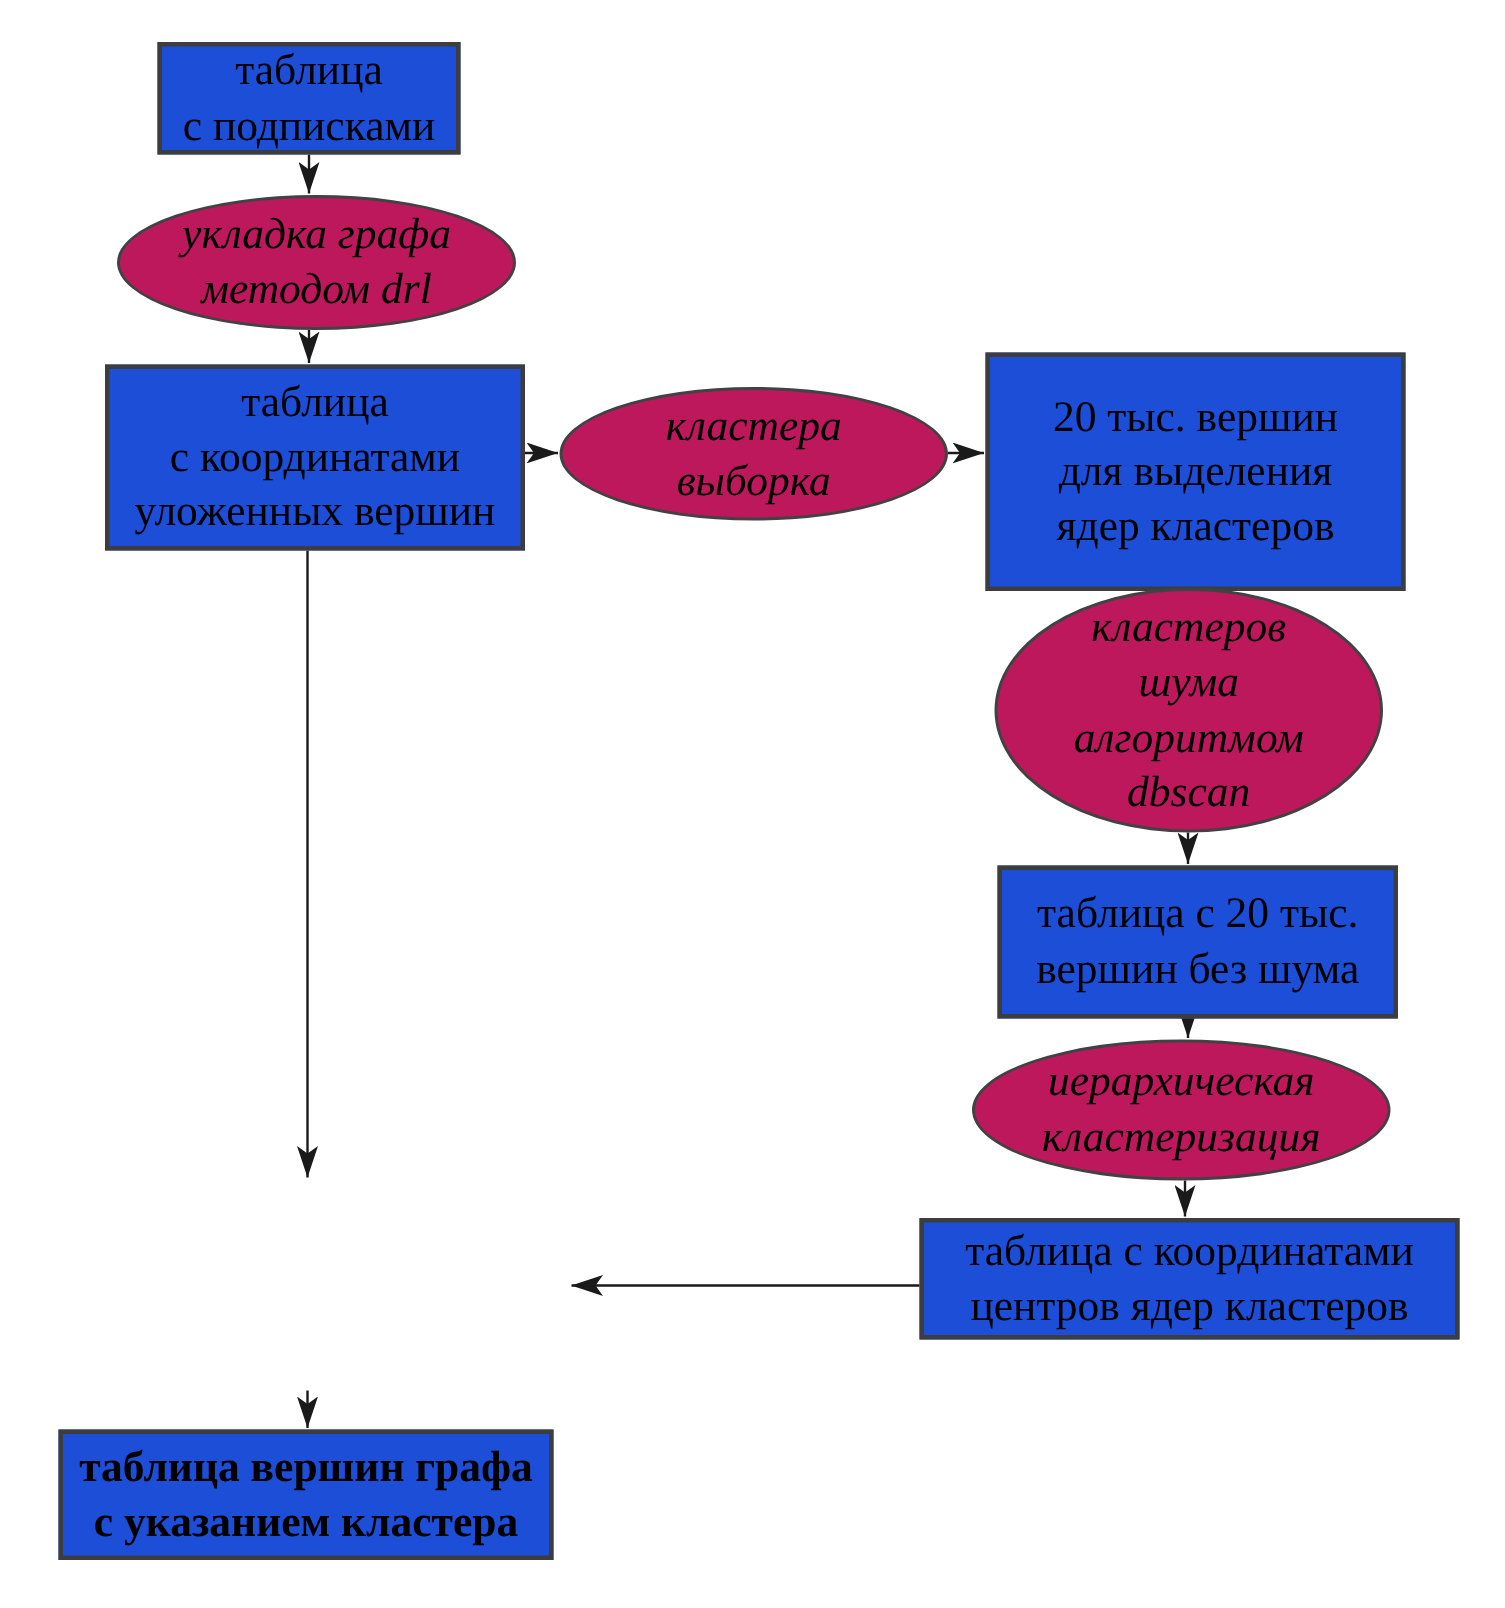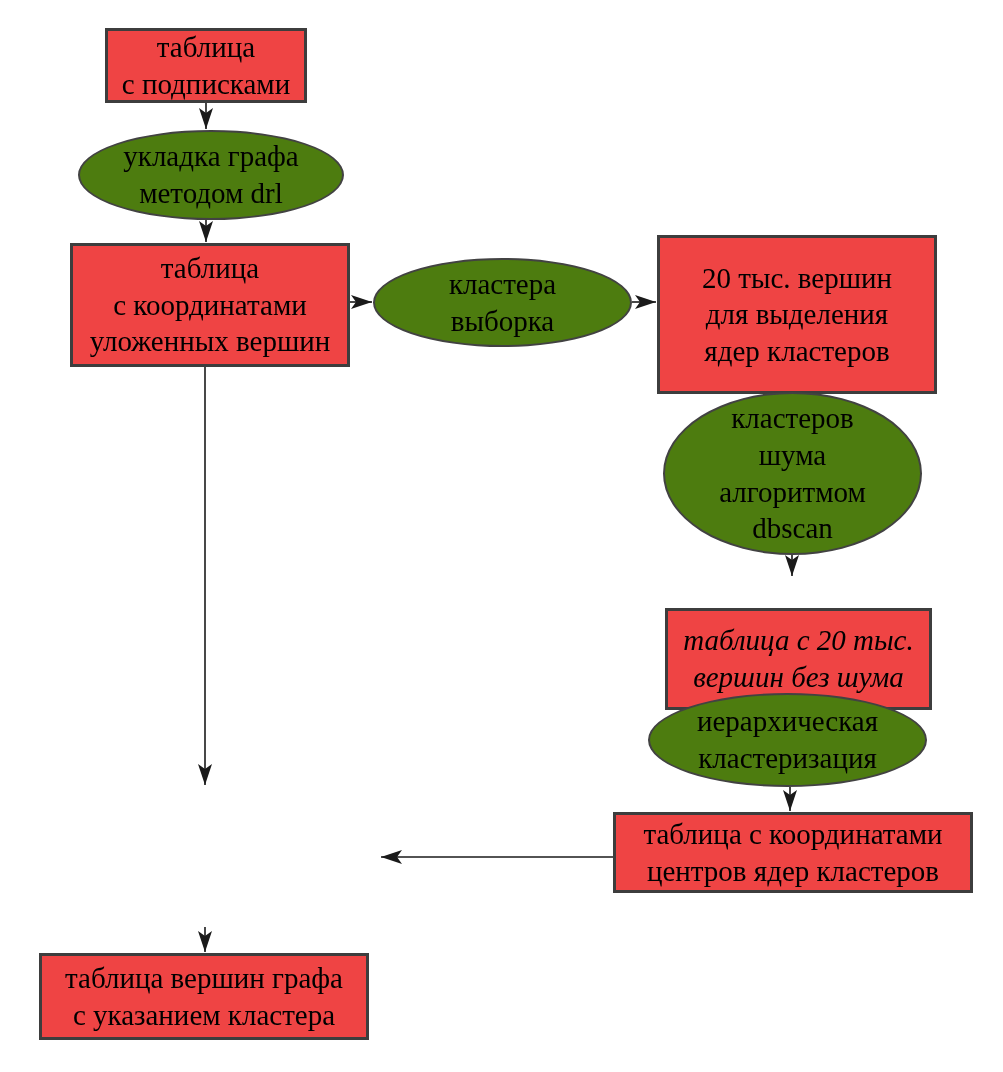--- a/index.html
+++ b/index.html
@@ -16,40 +16,41 @@
     position:absolute;
     display:flex;align-items:center;justify-content:center;
     text-align:center;
     white-space:pre-line;
     color:#000000;
     font-size:29px;
     line-height:1.26;
     box-sizing:border-box;
   }
   .node.rect{
-    background:#ef4444;
+    background:#1d4ed8;
     border:3px solid #3d3d3d;
   }
   .node.ellipse{
-    background:#4d7c0f;
+    background:#be185d;
     border:2.5px solid #424242;
     border-radius:50%;
+    font-style:italic;
   }
   
   .n1 {left:105px; top:28px;  width:202px; height:75px;}
   .n2 {left:78px;  top:130px; width:266px; height:90px;}
   .n3 {left:70px;  top:243px; width:280px; height:124px;}
   .n4 {left:373px; top:258px; width:259px; height:89px;}
   .n5 {left:657px; top:235px; width:280px; height:159px;}
   .n6 {left:663px; top:392px; width:259px; height:163px;}
-  .n7 {left:665px; top:608px; width:267px; height:102px;font-style:italic;}
+  .n7 {left:665px; top:577px; width:267px; height:102px;}
   .n8 {left:648px; top:693px; width:279px; height:94px;}
   .n9 {left:613px; top:812px; width:360px; height:81px;}
   .n10{left:27px;  top:786px; width:353px; height:141px;}
-  .n11{left:39px;  top:953px; width:330px; height:87px;}
+  .n11{left:39px;  top:953px; width:330px; height:87px;font-weight:bold;}
 </style>
 </head>
 <body>
 
 <div class="canvas">
 
   <svg class="arrows" viewBox="0 0 1003 1072" xmlns="http://www.w3.org/2000/svg">
     <defs>
       <marker id="arrowhead" markerUnits="userSpaceOnUse" markerWidth="21" markerHeight="14" refX="21" refY="7" orient="auto">
         <path d="M0,0 L21,7 L0,14 L5,7 Z" fill="#1a1a1a"></path>

